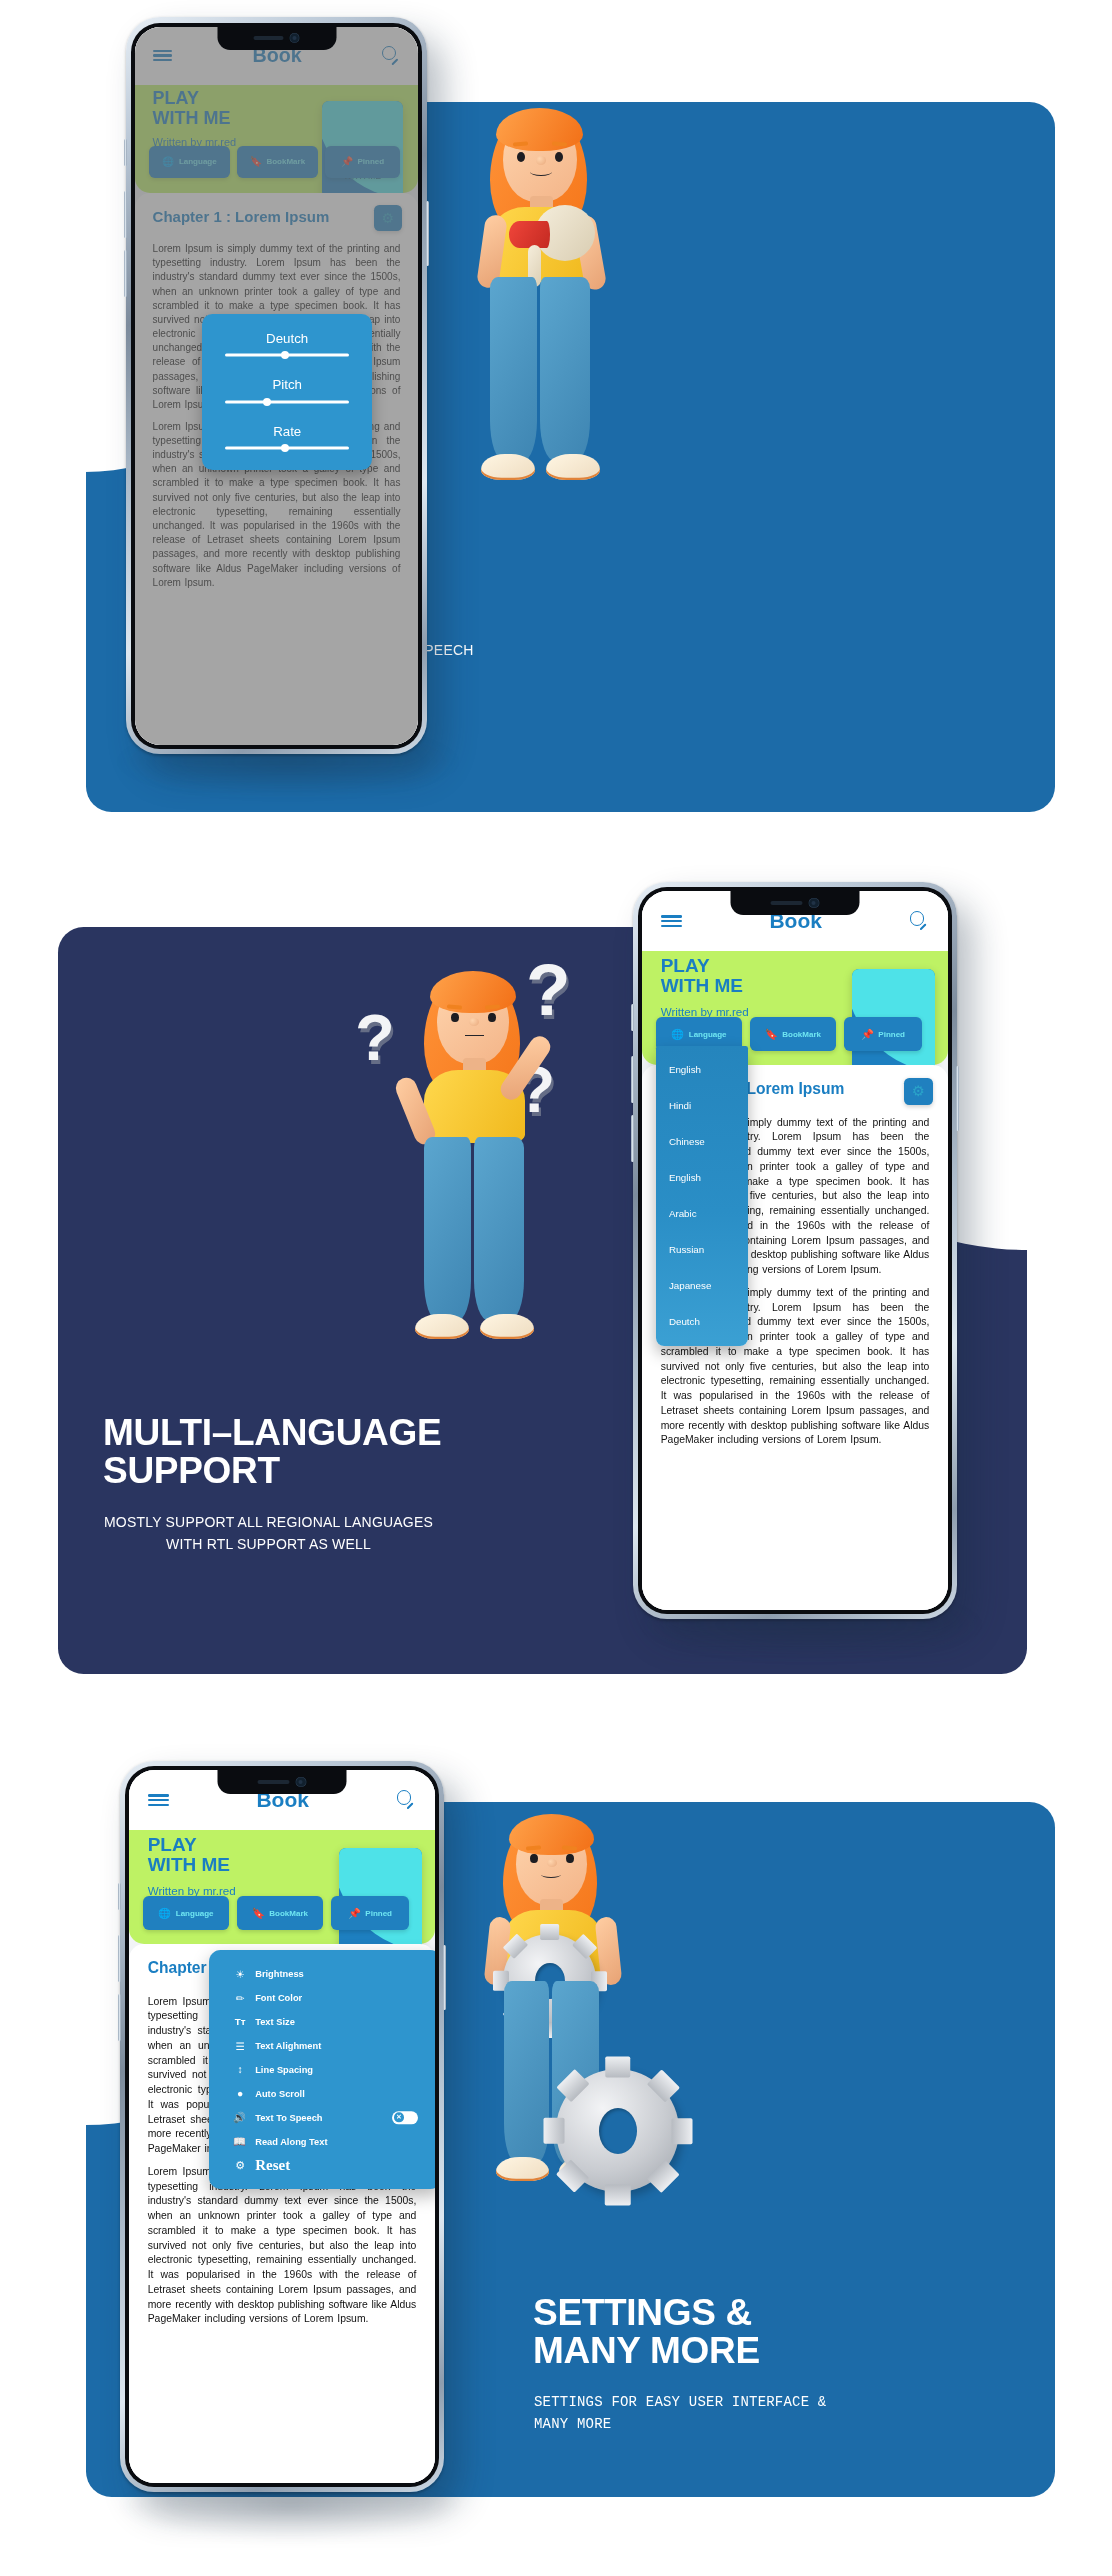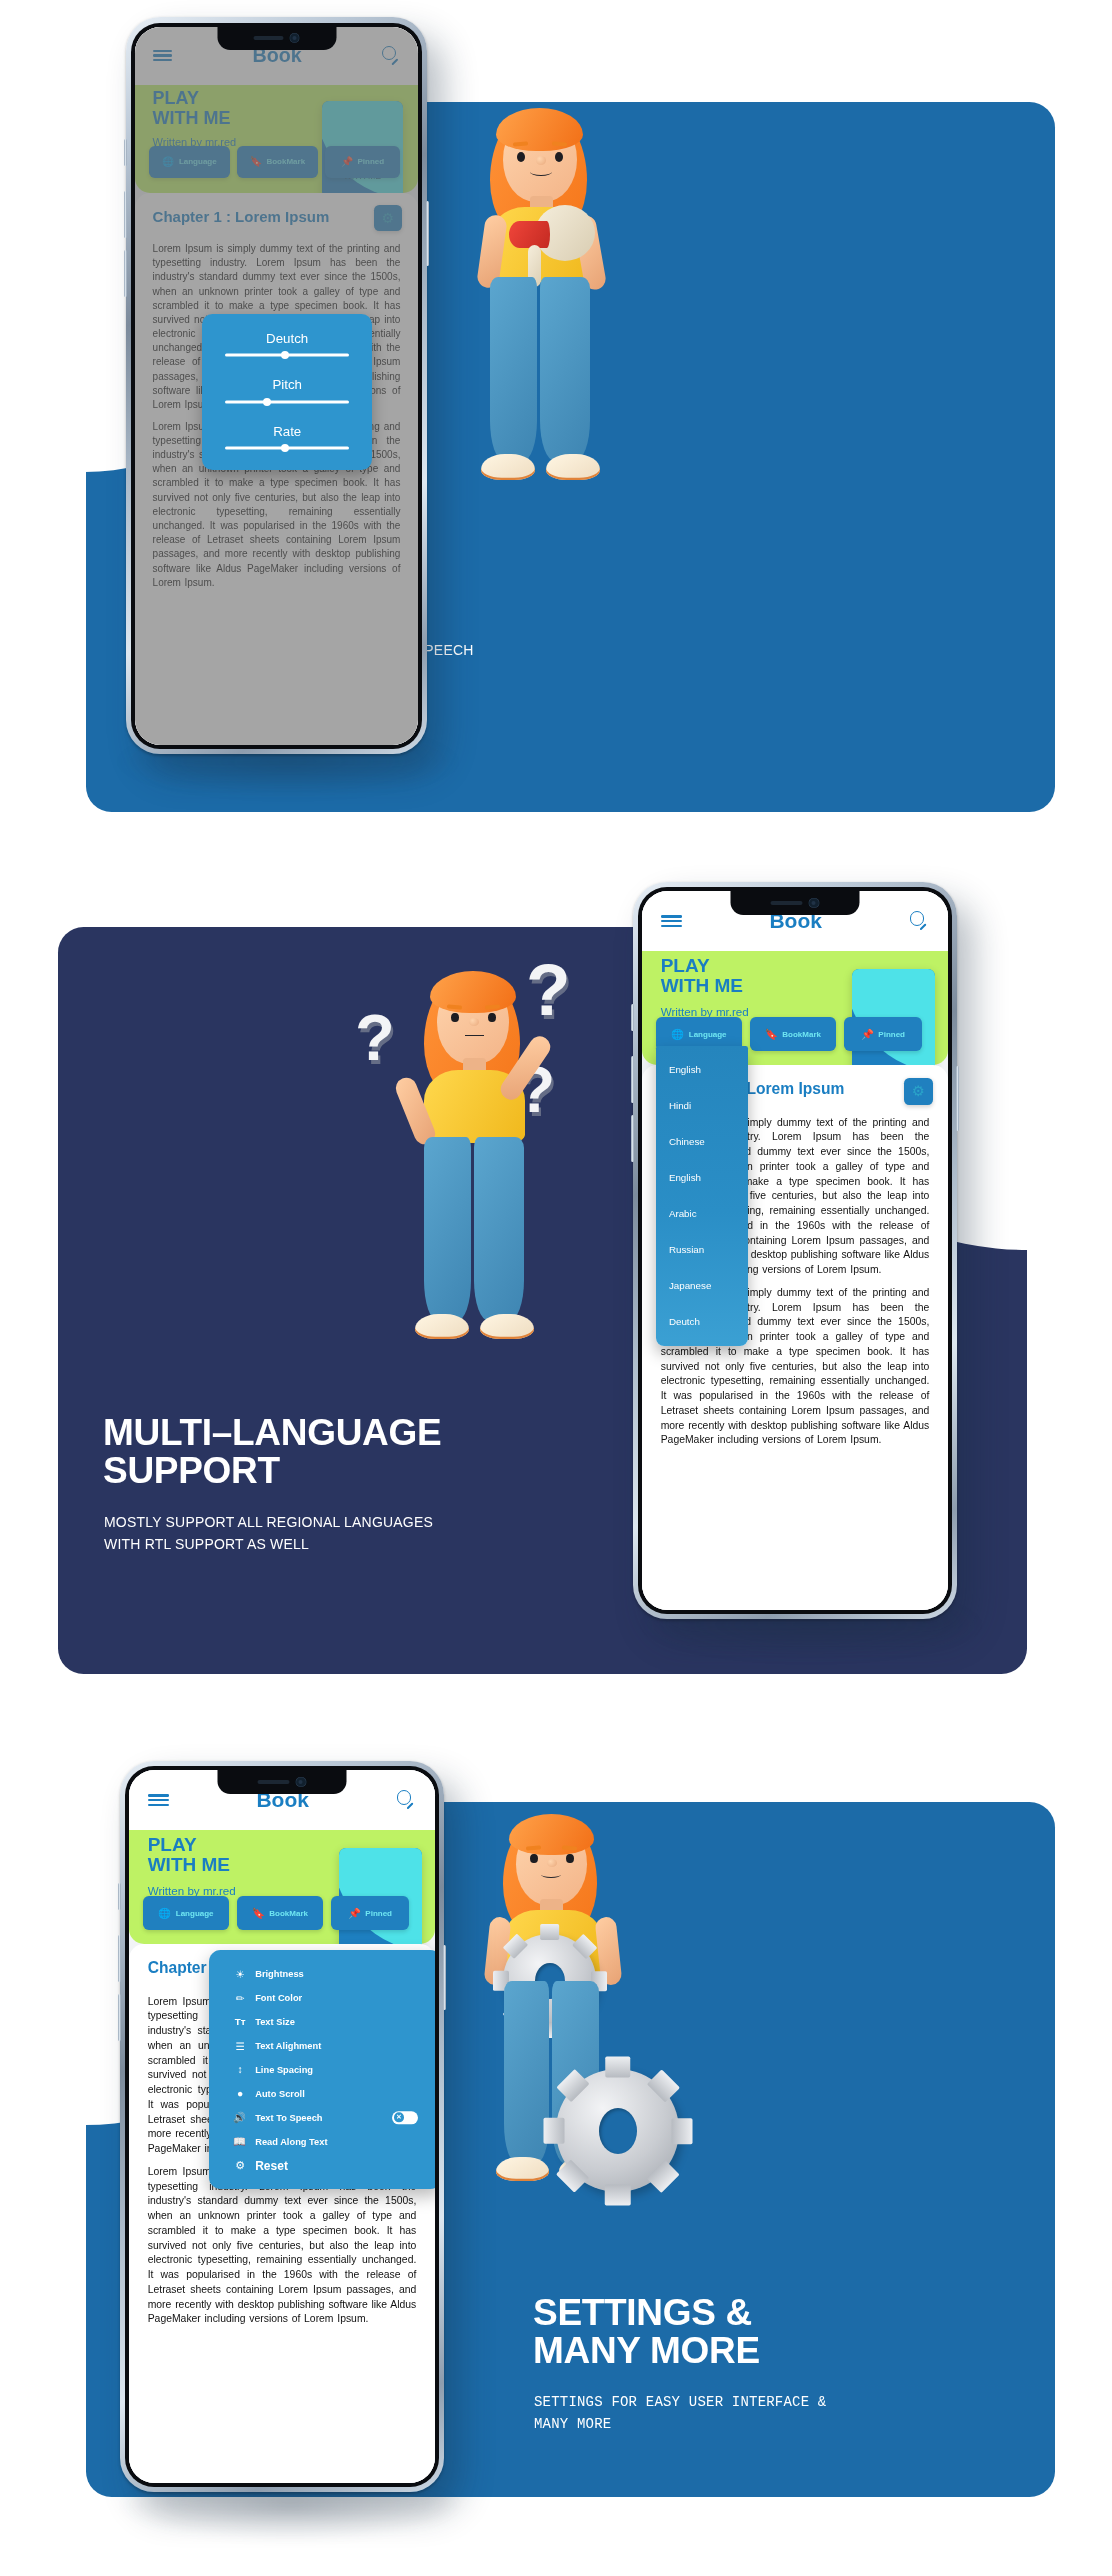--- a/index.html
+++ b/index.html
@@ -387,21 +387,21 @@
       <div class="c-arm" style="left:34px;  top:137px; width:21px; height:70px; transform:rotate(-22deg);"></div>
       <div class="c-arm" style="left:144px; top:93px; width:21px; height:72px; transform:rotate(34deg);"></div>
       <div class="c-pants c-leg-l" style="left:53px;  top:198px; width:47px; height:184px;"></div>
       <div class="c-pants c-leg-r" style="left:103px; top:198px; width:50px; height:184px;"></div>
       <div class="c-shoe" style="left:44px;  top:375px; width:54px; height:25.5px;"></div>
       <div class="c-shoe" style="left:109px; top:375px; width:54px; height:25.5px;"></div>
     </div>
 
     <h2 class="panel-title" style="left:45px; top:487px; font-size:37px;">MULTI–LANGUAGE
 SUPPORT</h2>
-    <p class="panel-sub" style="left:46px; top:585px; font-size:14px;">MOSTLY SUPPORT ALL REGIONAL LANGUAGES
+    <p class="panel-sub" style="left:46px; top:585px; font-size:14px;text-align:center;">MOSTLY SUPPORT ALL REGIONAL LANGUAGES
 WITH RTL SUPPORT AS WELL</p>
   </div>
 
   <div class="phone-shadow" style="left:637px; top:1587px; width:348px; height:75px;"></div>
   <div class="phone" style="left:633px; top:882px; width:324px; height:737px;">
     <div class="phone-inner">
       <div class="screen">
         <div class="notch" style="width:129px; height:24px;">
           <span class="speaker" style="width:32px;height:4px;"></span>
           <span class="cam" style="width:10.4px;height:10.4px;display:flex;align-items:center;justify-content:center;">
@@ -643,21 +643,21 @@
             <span class="toggle" style="right:24px; top:50%; transform:translateY(-50%); width:25.5px; height:13.3px; padding:1.7px;">
               <span class="knob" style="width:9.8px;height:9.8px;font-size:6.4px;">✕</span>
             </span>
           </div>
           <div class="set-item" style="height:24px;padding-left:16px;">
             <span class="set-ico" style="width:30px;font-size:10.4px;">📖</span>
             <span class="set-label" style="font-size:9.3px;">Read Along Text</span>
           </div>
           <div class="set-item" style="height:24px;padding-left:16px;">
             <span class="set-ico" style="width:30px;font-size:11px;">⚙</span>
-            <span class="set-label" style="font-size:12px;">Reset</span>
+            <span class="set-label" style="font-size:15px;font-family:Liberation Serif, serif;">Reset</span>
           </div>
         </div>
       </div>
     </div>
     <span class="sbtn" style="left:-2.3px; top:122px; width:2.9px; height:27px;"></span>
     <span class="sbtn" style="left:-2.3px; top:174px; width:2.9px; height:47px;"></span>
     <span class="sbtn" style="left:-2.3px; top:233px; width:2.9px; height:47px;"></span>
     <span class="sbtn" style="right:-2.3px; top:184px; width:2.9px; height:65px;"></span>
   </div>
 

